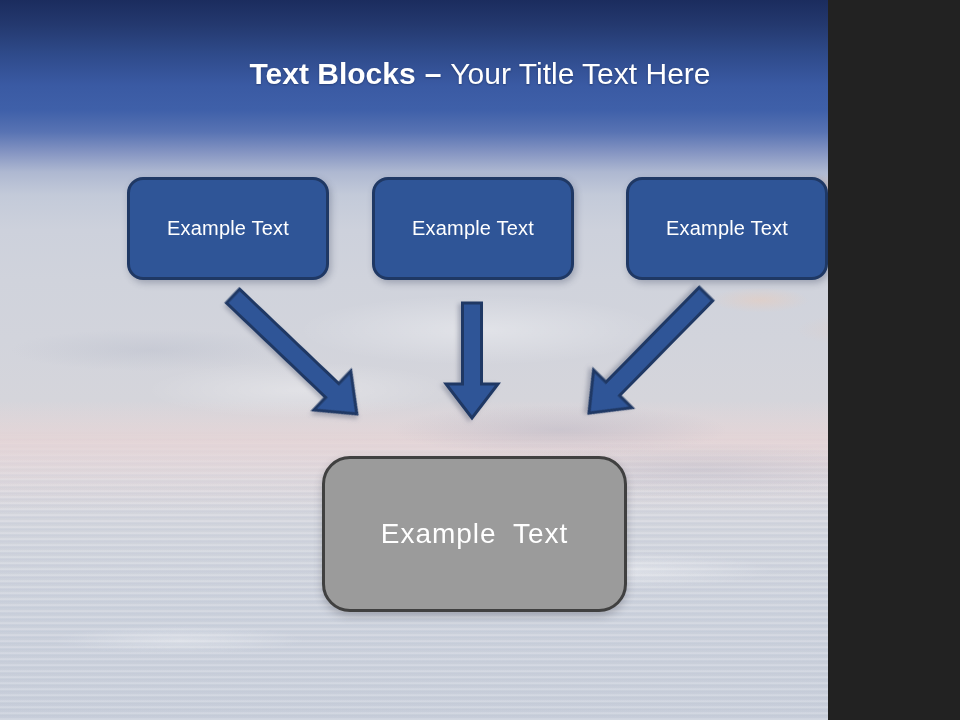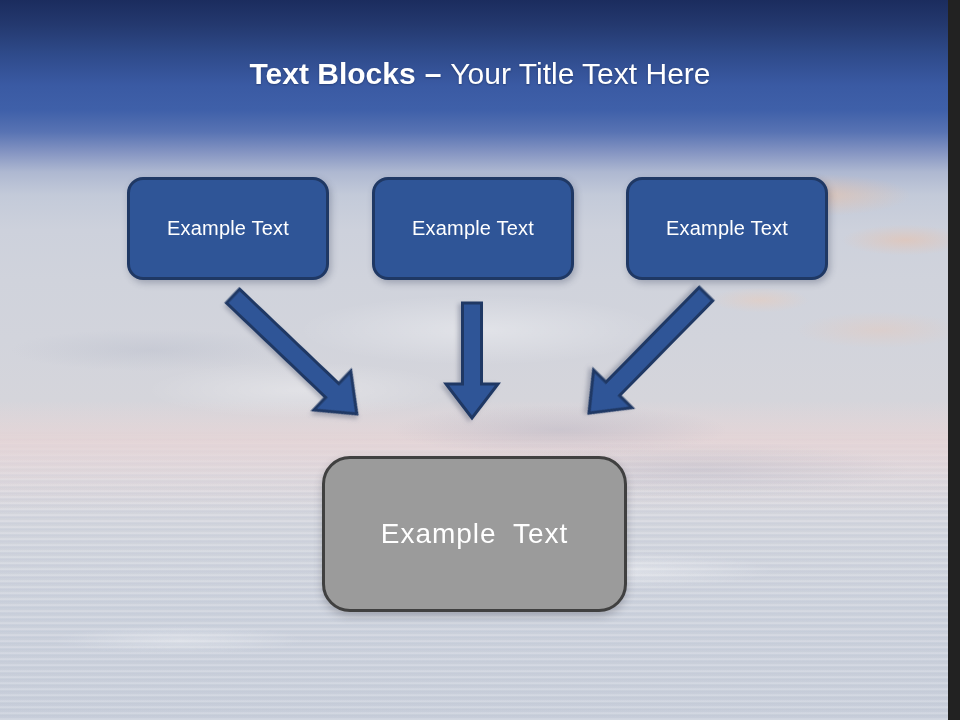--- a/index.html
+++ b/index.html
@@ -1,18 +1,18 @@
 <!DOCTYPE html>
 <html><head>
 <meta charset="utf-8">
 <style>
   html, body { margin: 0; padding: 0; background: #222; }
   .slide {
     position: relative;
-    width: 948px; height: 720px;
+    width: 828px; height: 720px;
     overflow: hidden;
     font-family: "Liberation Sans", sans-serif;
     
     background:
       radial-gradient(ellipse 130px 30px at 820px 195px, rgba(246,190,150,0.45), rgba(246,190,150,0) 70%),
       radial-gradient(ellipse 90px 22px at 905px 240px, rgba(244,186,150,0.40), rgba(244,186,150,0) 70%),
       radial-gradient(ellipse 70px 18px at 760px 300px, rgba(246,200,170,0.35), rgba(246,200,170,0) 70%),
       radial-gradient(ellipse 120px 26px at 880px 330px, rgba(240,195,170,0.30), rgba(240,195,170,0) 70%),
       radial-gradient(ellipse 260px 50px at 480px 330px, rgba(255,255,255,0.35), rgba(255,255,255,0) 70%),
       radial-gradient(ellipse 220px 40px at 300px 390px, rgba(255,255,255,0.30), rgba(255,255,255,0) 70%),

